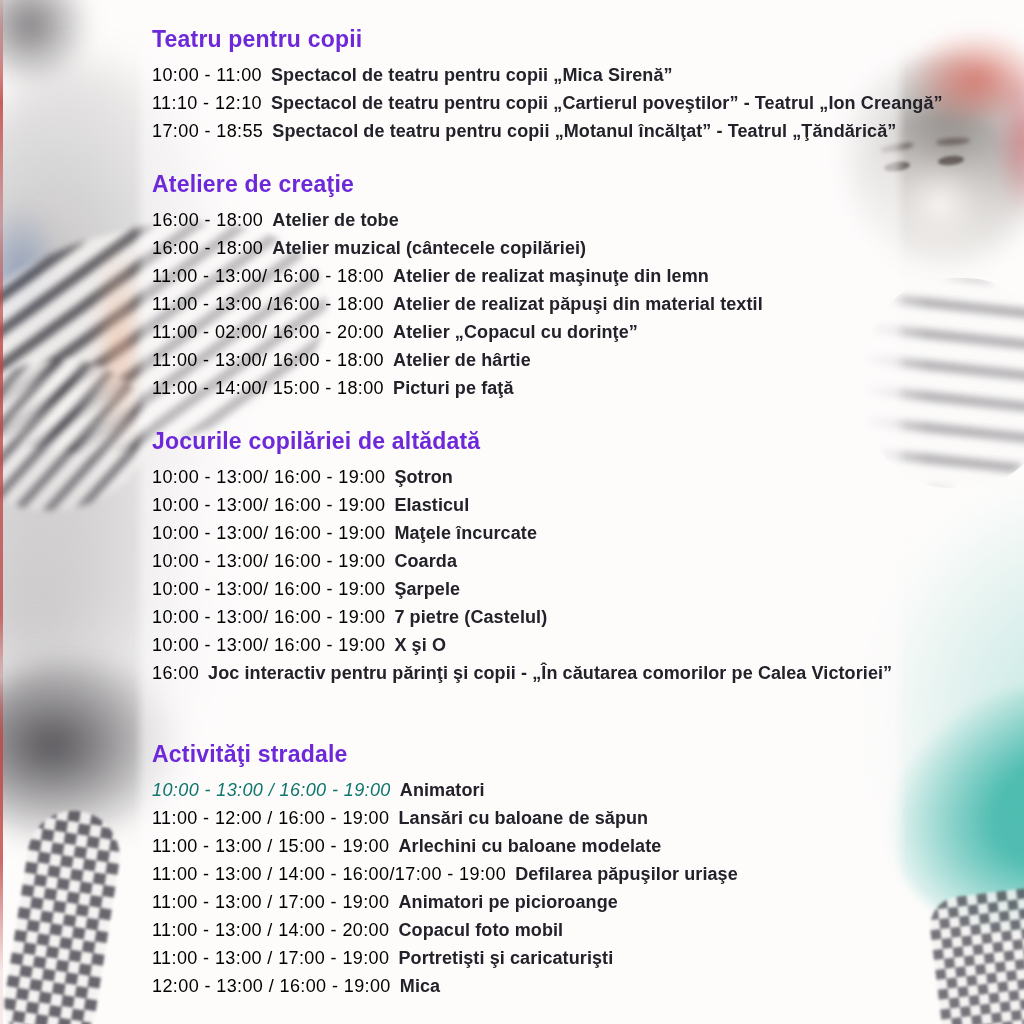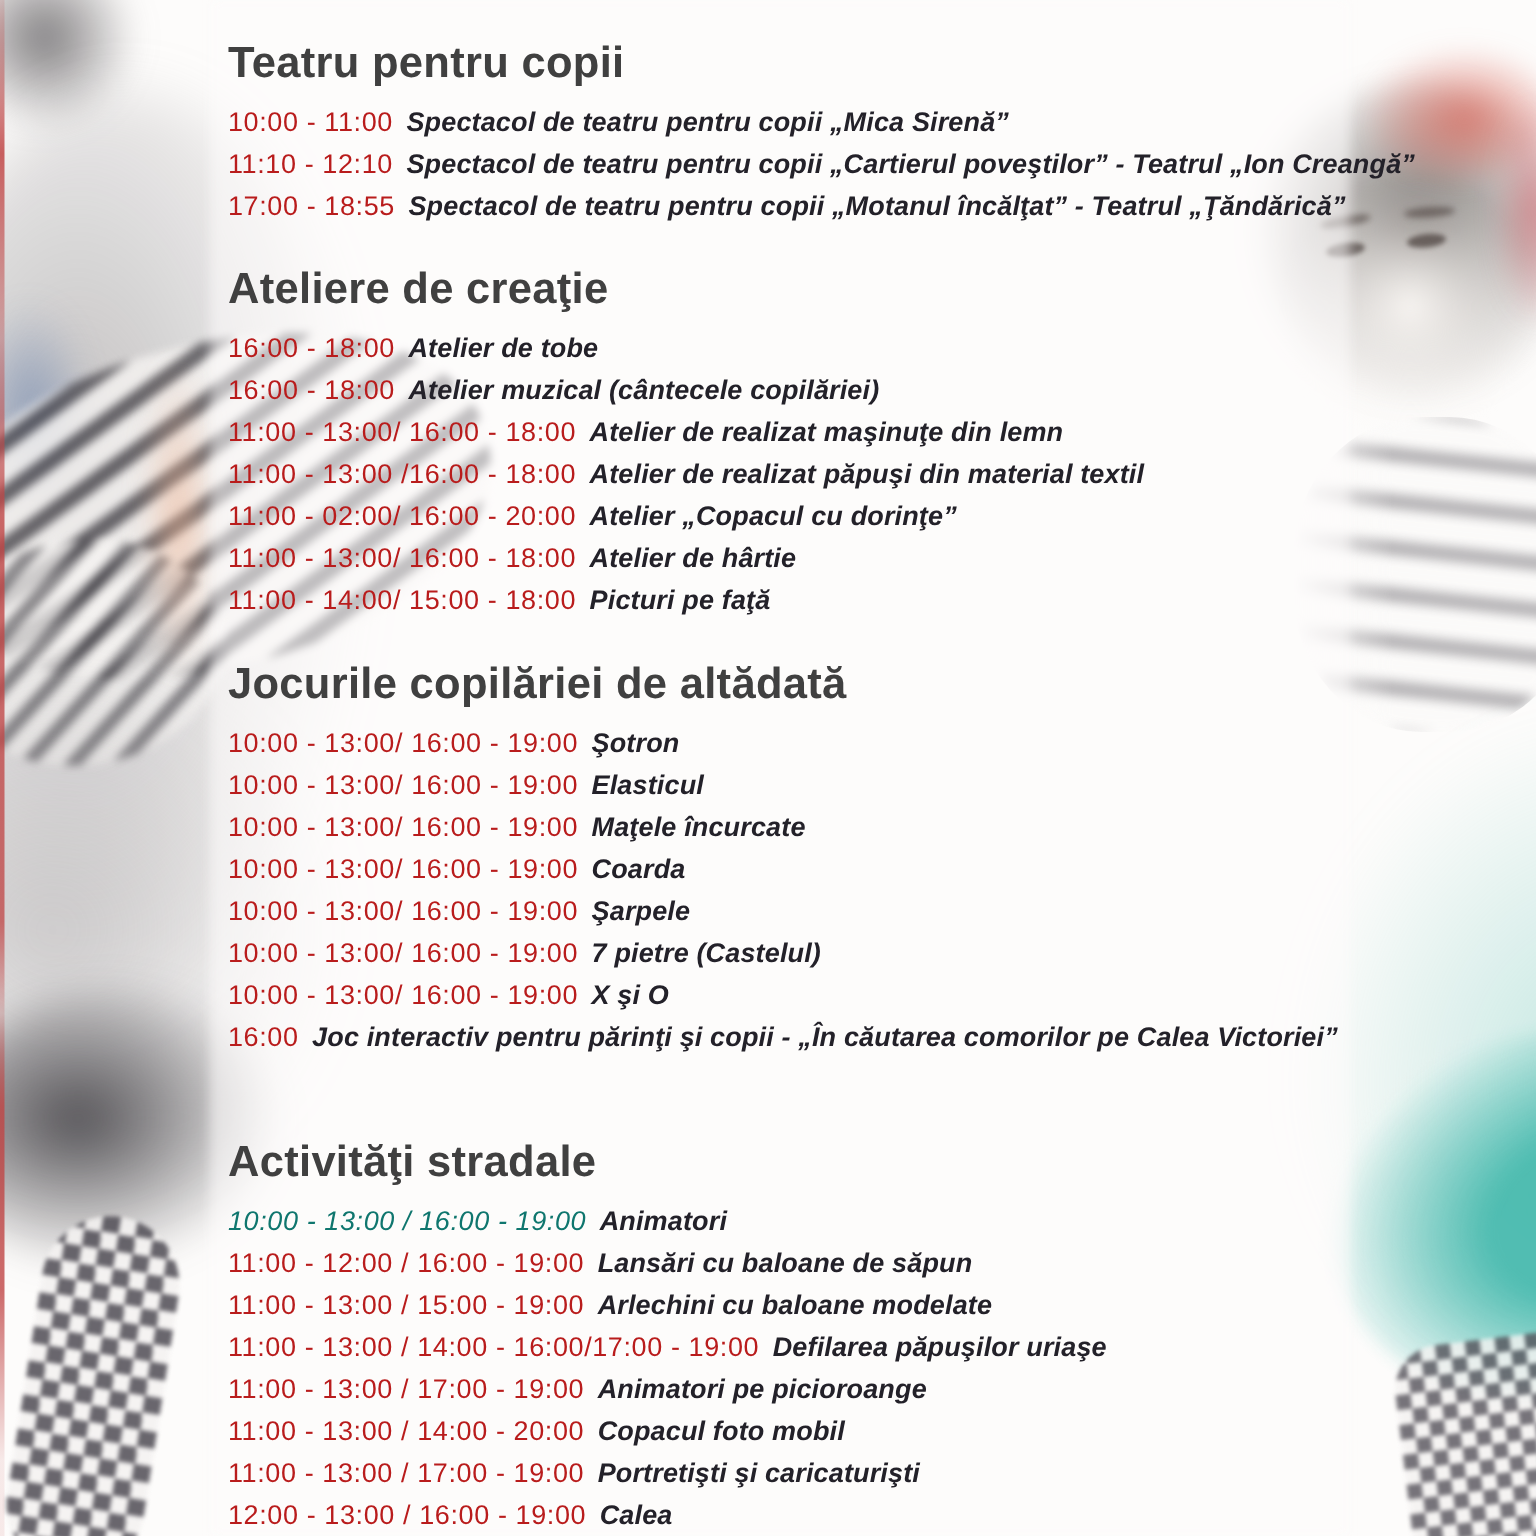--- a/index.html
+++ b/index.html
@@ -110,34 +110,34 @@
 
   
   .content { position: absolute; left: 152px; top: 26px; width: 860px; z-index: 2; }
 
   .section { margin-top: 26px; }
   .section:first-child { margin-top: 0; }
   .section.gap-large { margin-top: 54px; }
 
   .section-title {
     margin: 0 0 8px 0;
-    font-size: 29px; font-weight: bold; letter-spacing: .2px;
-    color: #404040;
+    font-size: 23px; font-weight: bold; letter-spacing: .2px;
+    color: #6d28d9;
   }
 
   .event-row { line-height: 28px; font-size: 18px; white-space: nowrap; }
 
   .time {
-    color: #b91c1c; letter-spacing: .4px; font-weight: normal;
+    color: #000000; letter-spacing: .4px; font-weight: normal;
   }
   .time.light { color: #0f766e; font-style: italic; }
 
   .name {
     margin-left: 9px;
-    color: #232129; font-weight: bold; font-style: italic; letter-spacing: .1px;
+    color: #232129; font-weight: bold; letter-spacing: .1px;
   }
 </style>
 </head>
 <body>
 
 <div class="stage">
 
   <div class="bg">
     <div class="smudge-topleft"></div>
     <div class="left-figure"></div>
@@ -249,18 +249,18 @@
       <div class="event-row">
         <span class="time">11:00 - 13:00 / 17:00 - 19:00</span><span class="name">Animatori pe picioroange</span>
       </div>
       <div class="event-row">
         <span class="time">11:00 - 13:00 / 14:00 - 20:00</span><span class="name">Copacul foto mobil</span>
       </div>
       <div class="event-row">
         <span class="time">11:00 - 13:00 / 17:00 - 19:00</span><span class="name">Portretişti şi caricaturişti</span>
       </div>
       <div class="event-row">
-        <span class="time">12:00 - 13:00 / 16:00 - 19:00</span><span class="name">Calea</span>
+        <span class="time">12:00 - 13:00 / 16:00 - 19:00</span><span class="name">Mica</span>
       </div>
     </div>
 
   </div>
 </div>
 
 </body></html>

